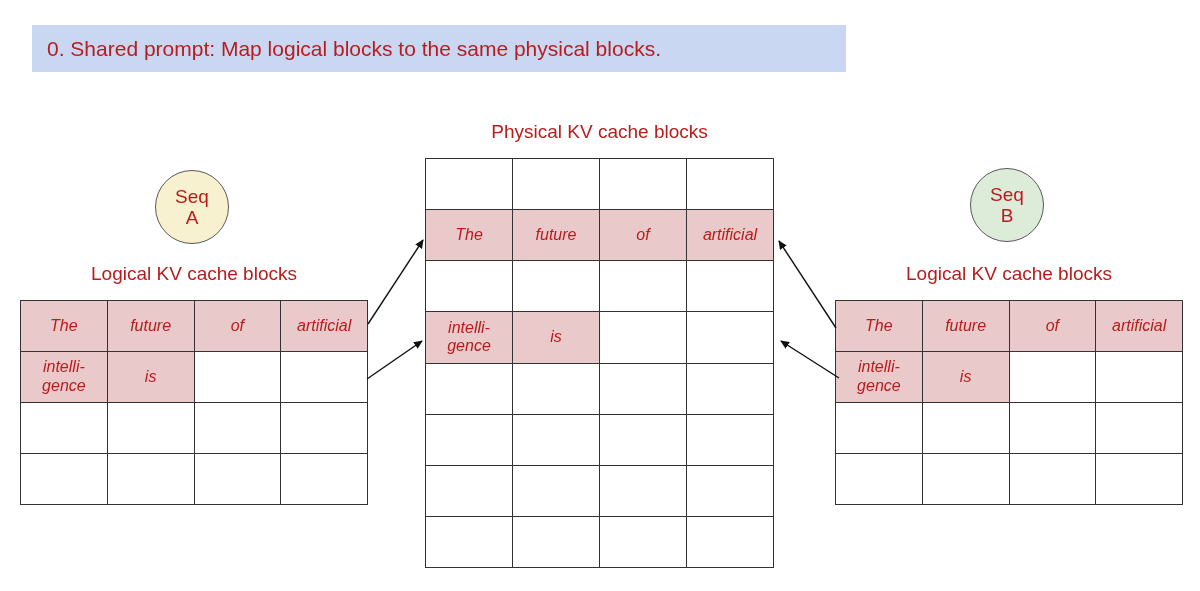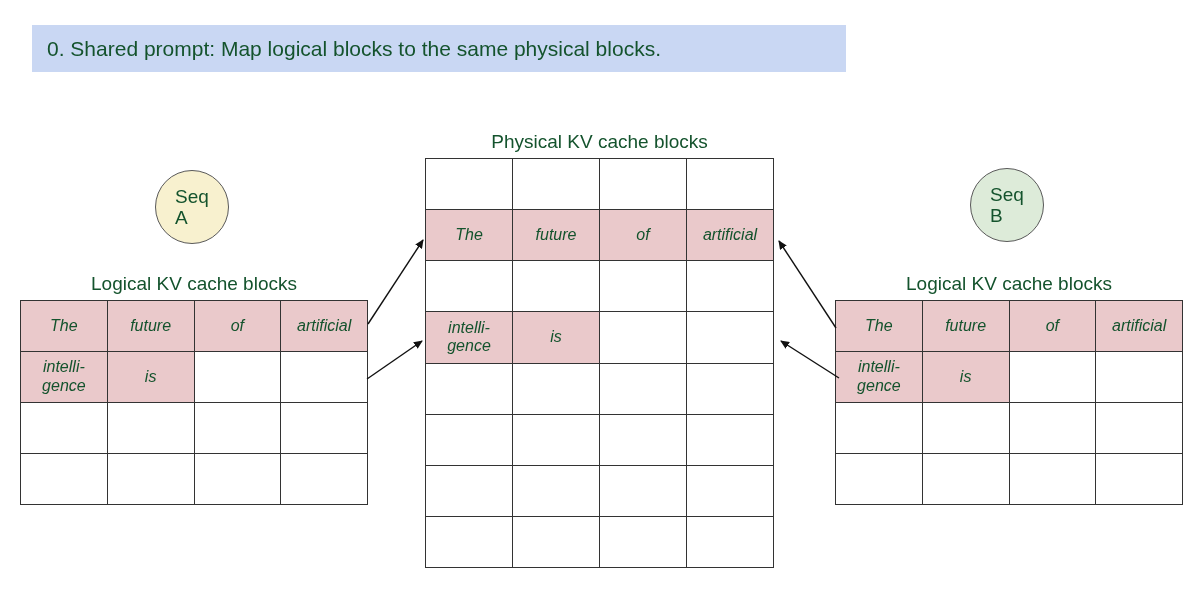--- a/index.html
+++ b/index.html
@@ -1,46 +1,46 @@
 <!DOCTYPE html>
 <html><head>
 <meta charset="utf-8">
 <style>
   html,body { margin:0; padding:0; background:#ffffff; }
   .stage {
     position:relative; width:1184px; height:591px; overflow:hidden;
-    background:#ffffff; font-family:"Liberation Sans", sans-serif; color:#14532d;
+    background:#ffffff; font-family:"Liberation Sans", sans-serif; color:#b91c1c;
   }
   .banner {
     position:absolute; left:32px; top:25px; width:814px; height:47px;
     background:#c9d7f3; display:flex; align-items:center;
     padding-left:15px; box-sizing:border-box; font-size:21px;
   }
-  .tbl-title { position:absolute; text-align:center; font-size:19px;margin-top:10px; }
+  .tbl-title { position:absolute; text-align:center; font-size:19px; }
   .kv {
     position:absolute; border-collapse:collapse; table-layout:fixed;
     background:#ffffff;
     font-style:italic;
   }
   .kv td {
     border:1.5px solid #333333; padding:0; text-align:center; vertical-align:middle;
     font-size:16px; line-height:1.18; white-space:pre-line; overflow:hidden;
   }
   .kv td.f { background:#eac9cb; }
   .kv-physical { left:425px; top:158px; width:349px; height:410px; }
   .kv-physical tr { height:51px; }
   .kv-logical { width:348px; height:205px; }
   .kv-logical tr { height:51px; }
   .kv-logical-a { left:20px; top:300px; }
   .kv-logical-b { left:835px; top:300px; }
   .seq {
     position:absolute; width:74px; height:74px; border-radius:50%;
     border:1.5px solid #595959; box-sizing:border-box;
     display:flex; align-items:center; justify-content:center;
-    font-size:19px; line-height:1.12; white-space:pre-line;
+    text-align:center; font-size:19px; line-height:1.12; white-space:pre-line;
   }
   .seq-a { left:155px; top:170px; background:#f8f1cf; }
   .seq-b { left:970px; top:168px; background:#ddebd9; }
   .arrows { position:absolute; left:0; top:0; width:1200px; height:591px; pointer-events:none; }
 </style>
 </head>
 <body>
 
 <div class="stage">
 

